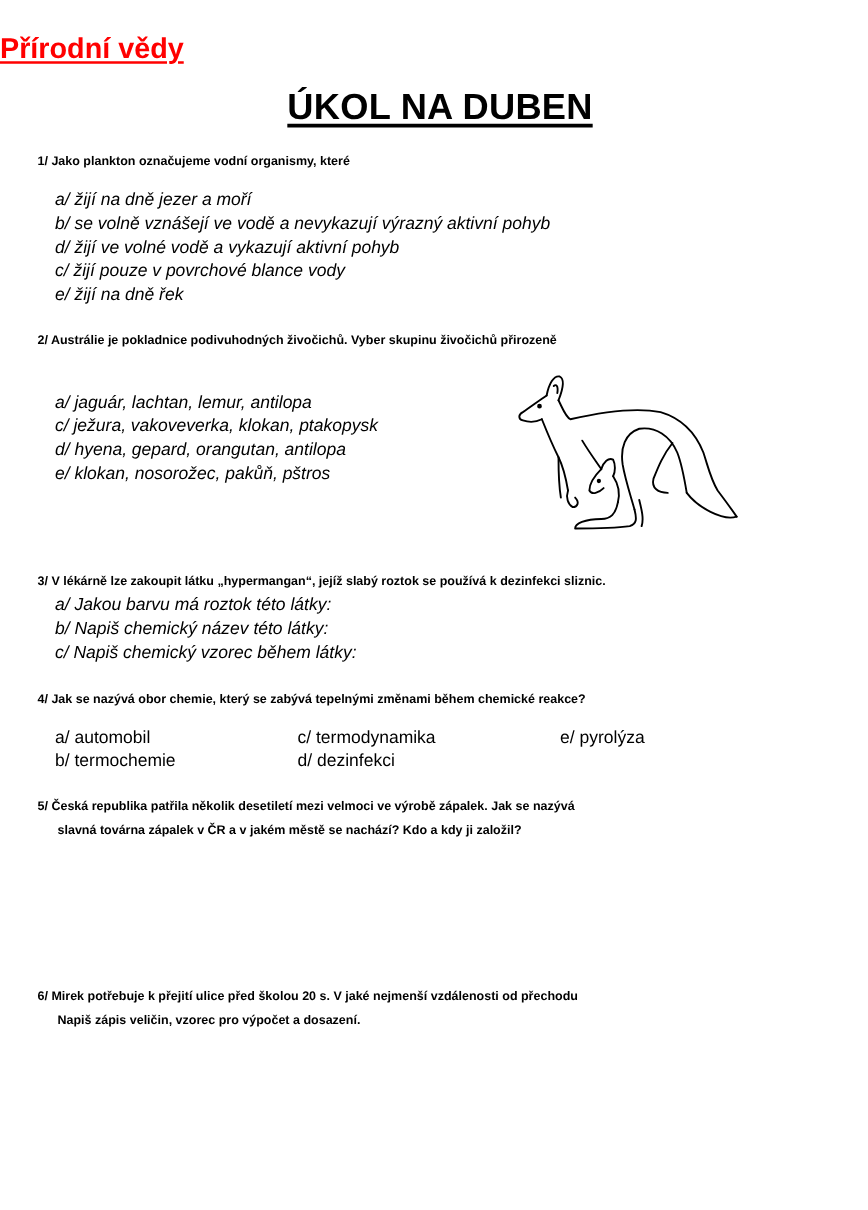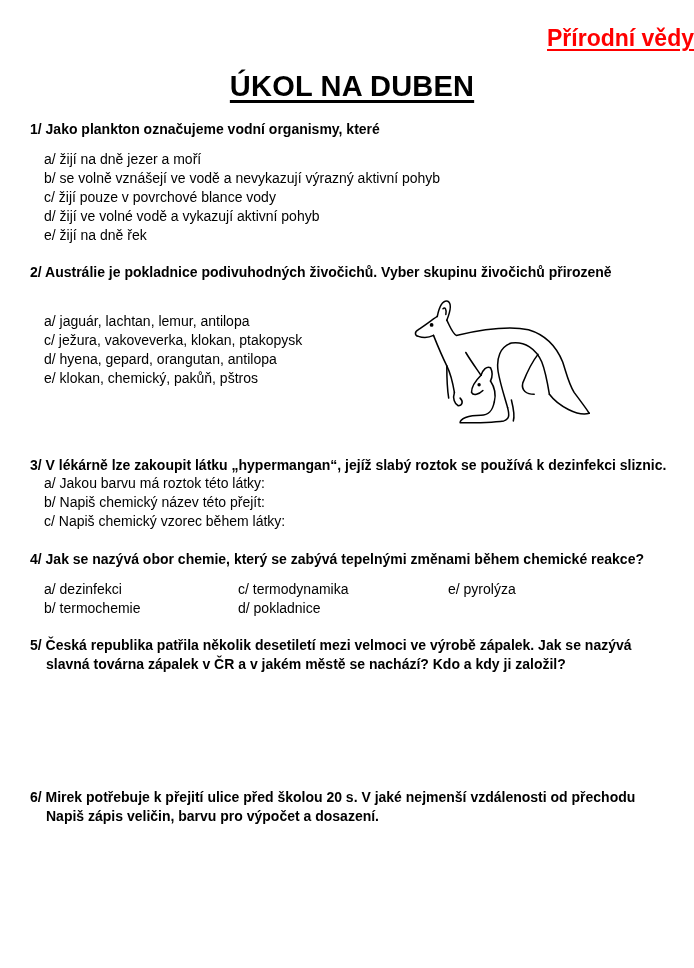--- a/index.html
+++ b/index.html
@@ -1,68 +1,68 @@
 <!DOCTYPE html>
 <html><head>
   <meta charset="utf-8">
   <style>
     html, body { margin: 0; padding: 0; background: #ffffff; }
     body {
       width: 694px; height: 968px; position: relative; overflow: hidden;
       font-family: "Liberation Sans", sans-serif; color: #000;
     }
     .subject {
-      position: absolute; left: 0; width: 694px; top: 25px; text-align: right;
+      position: absolute; left: 0; width: 694px; top: 25px; text-align: left;
       font-size: 23px; font-weight: bold; color: #ff0000; text-decoration: underline;
       text-decoration-thickness: 2px; text-underline-offset: 3px;
     }
     .title {
       position: absolute; left: 0; width: 704px; top: 70px; text-align: center;
       font-size: 29px; font-weight: bold; text-decoration: underline;
       text-decoration-thickness: 3px; text-underline-offset: 4px; letter-spacing: 0.2px;
     }
     .q {
-      position: absolute; left: 30px; font-size: 14px; font-weight: bold; line-height: 19px;
+      position: absolute; left: 30px; font-size: 10px; font-weight: bold; line-height: 19px;
     }
     .q .cont { display: block; padding-left: 16px; }
     .opts {
-      position: absolute; left: 44px; font-size: 14px; line-height: 19px;
+      position: absolute; left: 44px; font-size: 14px; line-height: 19px; font-style: italic;
     }
     .opts div { white-space: nowrap; }
     .grid3 {
       position: absolute; left: 44px; font-size: 14px; line-height: 19px;
       display: grid; grid-template-columns: 194px 210px 150px;
     }
     .kangaroo { position: absolute; left: 405px; top: 292px; width: 190px; height: 140px; }
   </style>
 </head>
 <body>
 
 <div class="subject">Přírodní vědy</div>
 <div class="title">ÚKOL NA DUBEN</div>
 
 <div class="q" style="top:120px">
   <span>1/ Jako plankton označujeme vodní organismy, které</span>
 </div>
 <div class="opts" style="top:150px">
   <div>a/ žijí na dně jezer a moří</div>
   <div>b/ se volně vznášejí ve vodě a nevykazují výrazný aktivní pohyb</div>
+  <div>d/ žijí ve volné vodě a vykazují aktivní pohyb</div>
   <div>c/ žijí pouze v povrchové blance vody</div>
-  <div>d/ žijí ve volné vodě a vykazují aktivní pohyb</div>
   <div>e/ žijí na dně řek</div>
 </div>
 
 <div class="q" style="top:263px">
   <span>2/ Austrálie je pokladnice podivuhodných živočichů. Vyber skupinu živočichů přirozeně</span>
 </div>
 <div class="opts" style="top:312px">
   <div>a/ jaguár, lachtan, lemur, antilopa</div>
   <div>c/ ježura, vakoveverka, klokan, ptakopysk</div>
   <div>d/ hyena, gepard, orangutan, antilopa</div>
-  <div>e/ klokan, chemický, pakůň, pštros</div>
+  <div>e/ klokan, nosorožec, pakůň, pštros</div>
 </div>
 
 <svg class="kangaroo" viewBox="0 0 200 140" fill="none" stroke="#000" stroke-width="1.6" stroke-linecap="round" stroke-linejoin="round">
 
   <path d="M34,22 C36,12 40,5 45,6 C49,8 48,16 44,26"></path>
   <path d="M40,14 C42,12 44,14 43,20"></path>
 
   <path d="M34,22 C28,26 20,32 14,36 C10,38 10,42 14,43 C20,45 26,44 30,42"></path>
   <circle cx="28" cy="31" r="1.2" fill="#000"></circle>
 
@@ -88,36 +88,36 @@
 
   <path d="M140,62 C132,72 128,82 124,92 C122,100 128,104 136,104"></path>
   <path d="M112,110 C114,118 116,126 114,132"></path>
 </svg>
 
 <div class="q" style="top:456px">
   <span>3/ V lékárně lze zakoupit látku „hypermangan“, jejíž slabý roztok se používá k dezinfekci sliznic.</span>
 </div>
 <div class="opts" style="top:474px">
   <div>a/ Jakou barvu má roztok této látky:</div>
-  <div>b/ Napiš chemický název této přejít:</div>
+  <div>b/ Napiš chemický název této látky:</div>
   <div>c/ Napiš chemický vzorec během látky:</div>
 </div>
 
 <div class="q" style="top:550px">
   <span>4/ Jak se nazývá obor chemie, který se zabývá tepelnými změnami během chemické reakce?</span>
 </div>
 <div class="grid3" style="top:580px">
-  <div>a/ dezinfekci</div>
+  <div>a/ automobil</div>
   <div>c/ termodynamika</div>
   <div>e/ pyrolýza</div>
   <div>b/ termochemie</div>
-  <div>d/ pokladnice</div>
+  <div>d/ dezinfekci</div>
 </div>
 
 <div class="q" style="top:636px">
   <span>5/ Česká republika patřila několik desetiletí mezi velmoci ve výrobě zápalek. Jak se nazývá</span>
   <span class="cont">slavná továrna zápalek v ČR a v jakém městě se nachází? Kdo a kdy ji založil?</span>
 </div>
 
 <div class="q" style="top:788px">
   <span>6/ Mirek potřebuje k přejití ulice před školou 20 s. V jaké nejmenší vzdálenosti od přechodu</span>
-  <span class="cont">Napiš zápis veličin, barvu pro výpočet a dosazení.</span>
+  <span class="cont">Napiš zápis veličin, vzorec pro výpočet a dosazení.</span>
 </div>
 
 </body></html>

